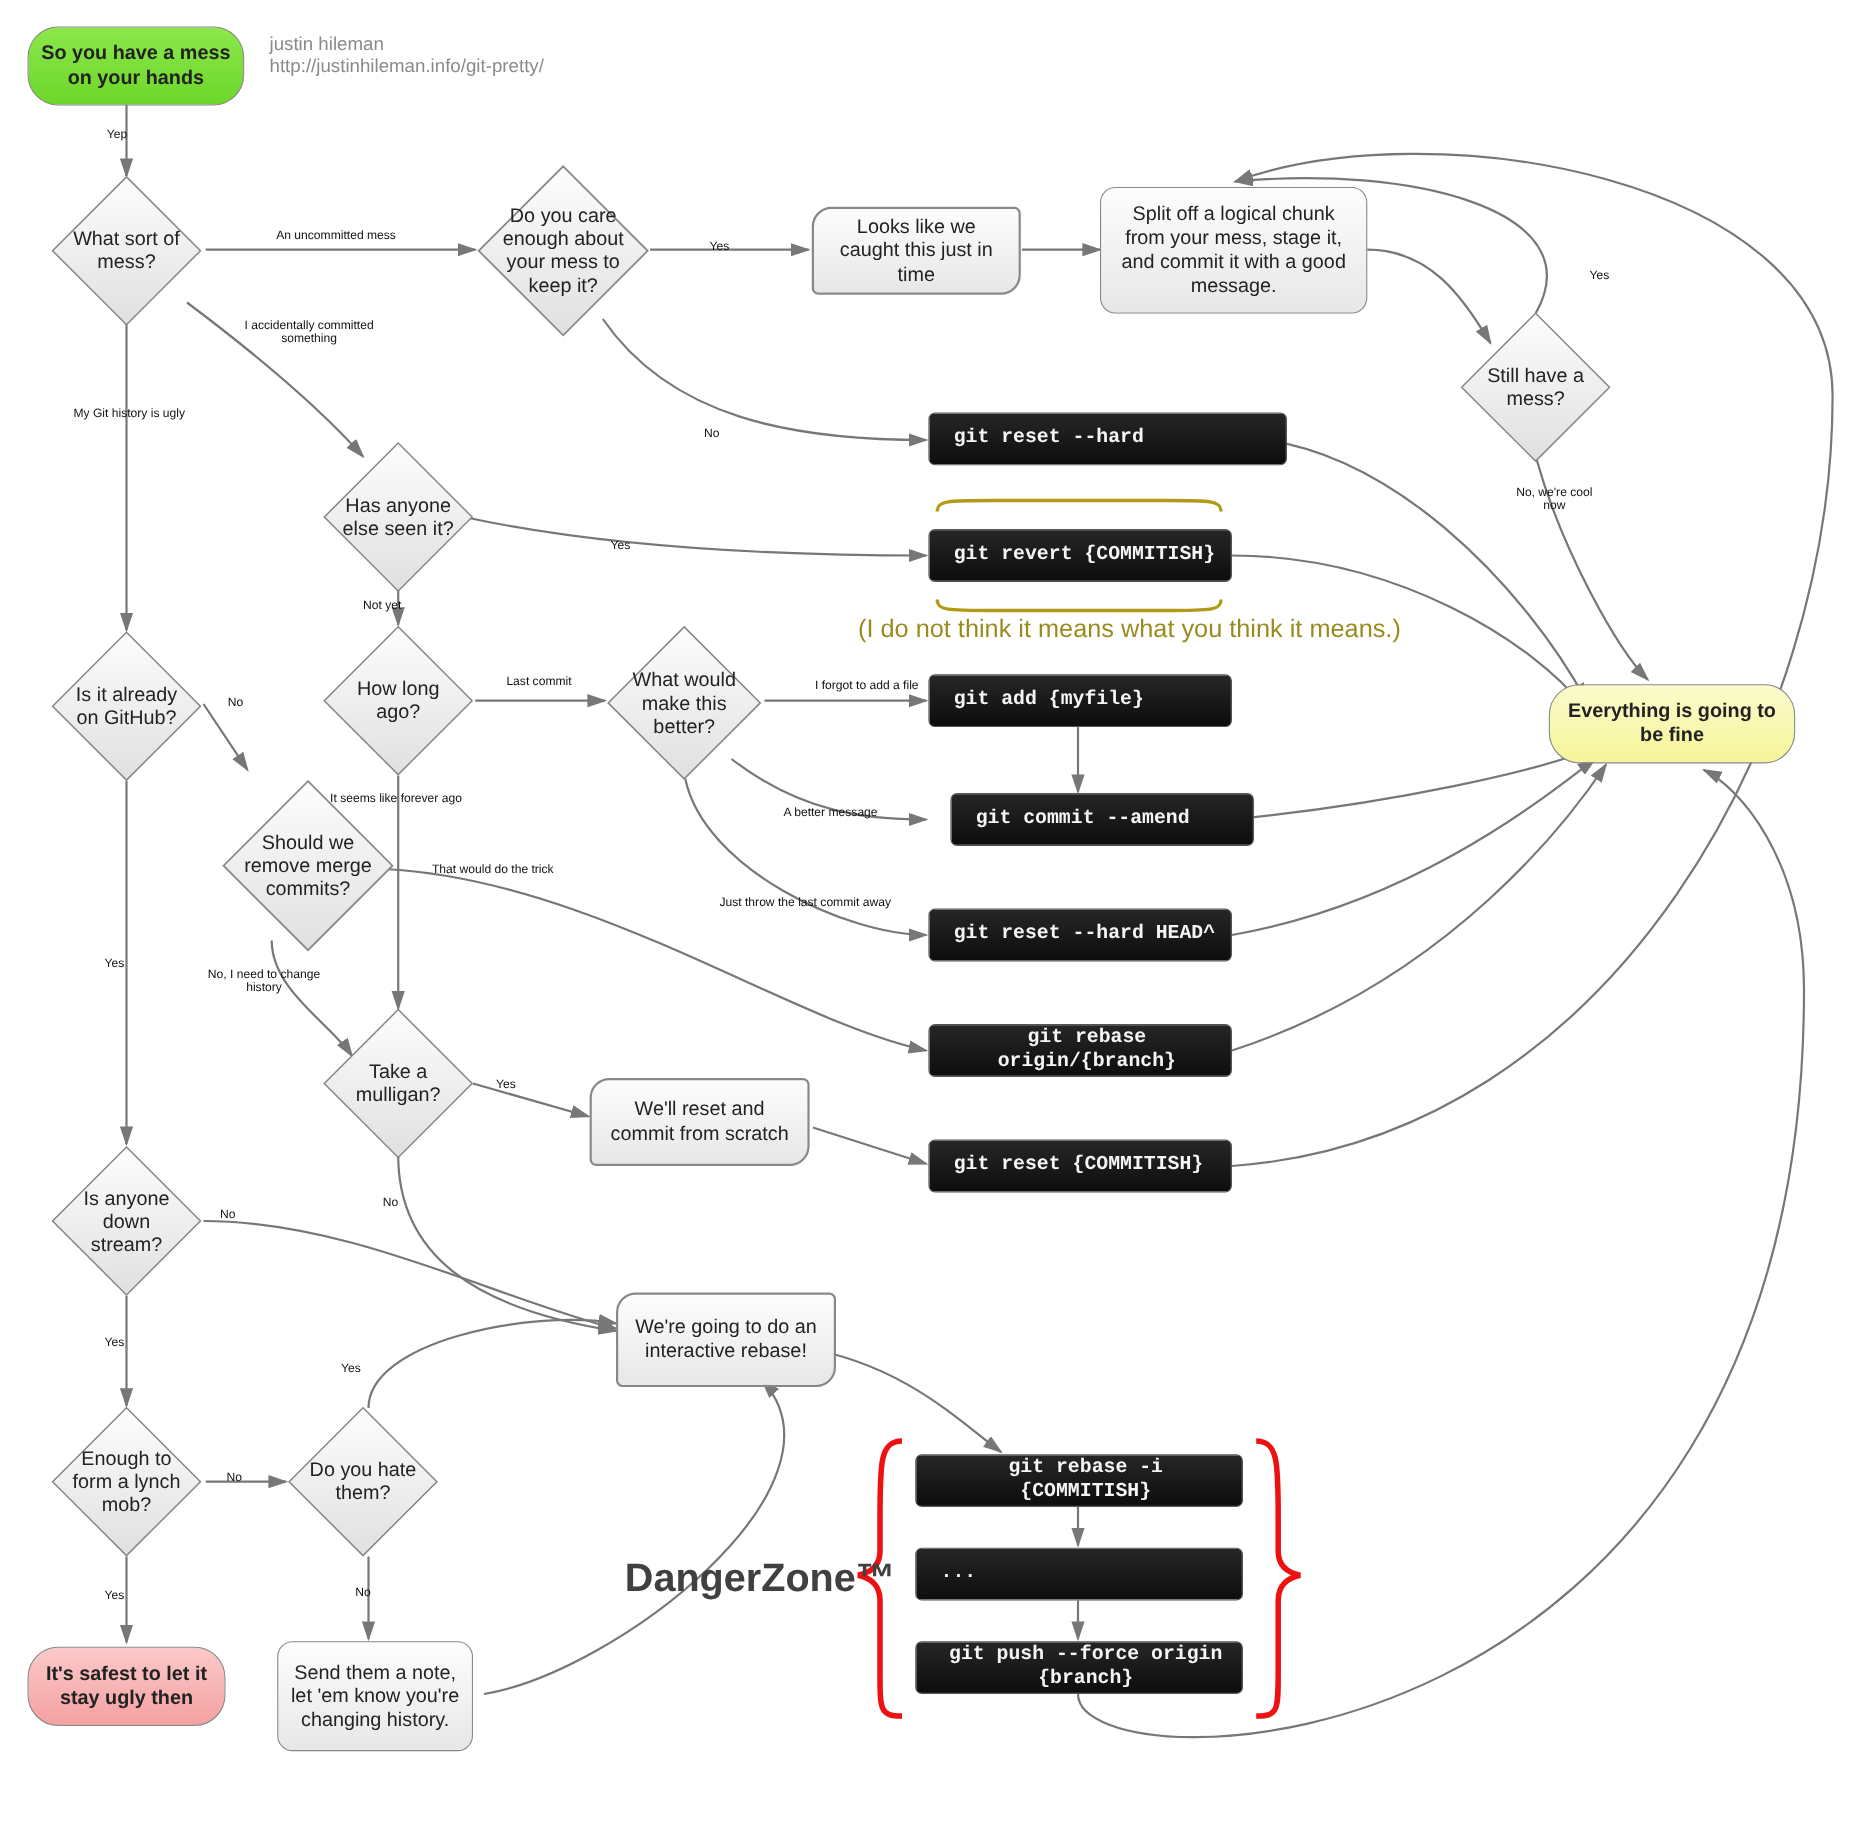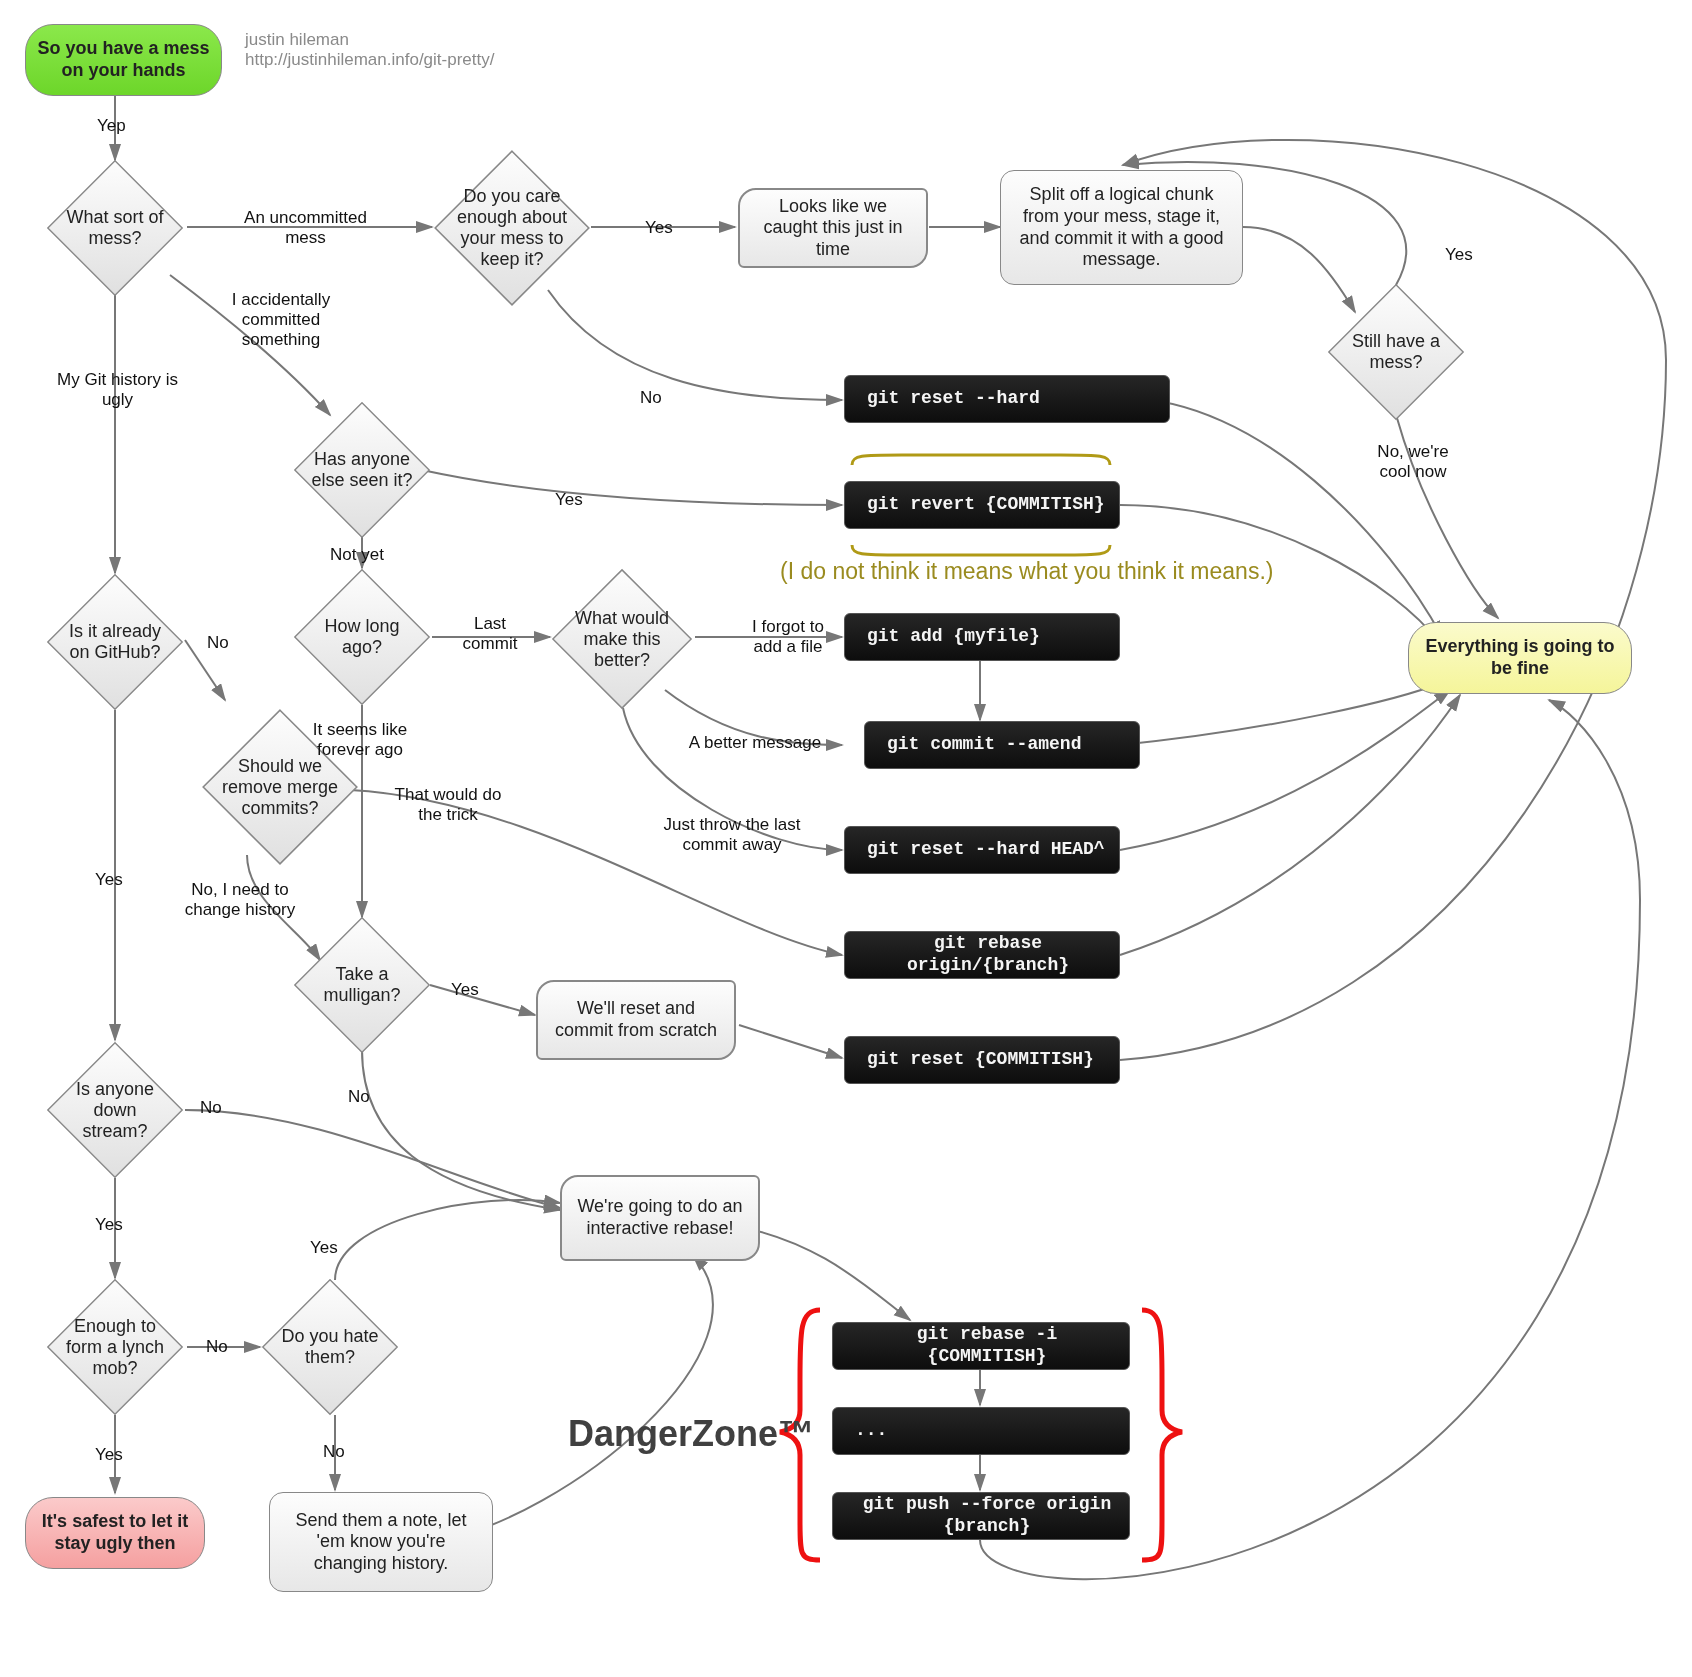--- a/index.html
+++ b/index.html
@@ -10,21 +10,21 @@
   .term-start{background:linear-gradient(#8be84b,#6dd62a);}
   .term-end{background:linear-gradient(#fbfbcc,#f5f59a);}
   .term-red{background:linear-gradient(#fbcaca,#f5a0a0);}
   .diamond-wrap{position:absolute;}
   .diamond{position:absolute;left:0;top:0;width:100%;height:100%;}
   .diamond svg{display:block;width:100%;height:100%;}
   .diamond-label{position:absolute;left:0;top:0;width:100%;height:100%;display:flex;align-items:center;justify-content:center;text-align:center;font-size:18px;padding:16px;box-sizing:border-box;}
   .proc{border:1px solid #888;border-radius:14px;background:linear-gradient(#fdfdfd,#e7e7e7);}
   .stmt{border:2px solid #888;border-radius:18px 6px 18px 6px;background:linear-gradient(#fdfdfd,#e7e7e7);}
   .code{background:linear-gradient(#262626,#0d0d0d);color:#f5f5f5;border:1px solid #555;border-radius:6px;font-family:"Courier New",monospace;font-size:18px;font-weight:700;justify-content:flex-start;padding-left:22px;}
-  .edge-label{position:absolute;font-size:17px;color:#111;text-align:center;}
+  .edge-label{position:absolute;font-size:11px;color:#111;text-align:center;}
   .meta{position:absolute;font-size:17px;color:#8a8a8a;}
   .note{position:absolute;font-size:23px;color:#9a8b1f;}
   .danger{position:absolute;font-size:36px;font-weight:700;color:#404040;}
 </style>
 </head>
 <body>
 
 <div class="canvas">
 
   <div class="meta" style="left:245px;top:30px;">
@@ -288,21 +288,21 @@
   <div class="node stmt" style="left:536px;top:980px;width:200px;height:80px;">
       <span>We'll reset and commit from scratch</span>
     </div>
   <div class="node stmt" style="left:560px;top:1175px;width:200px;height:86px;">
       <span>We're going to do an interactive rebase!</span>
     </div>
 
   <div class="node proc" style="left:1000px;top:170px;width:243px;height:115px;">
       <span>Split off a logical chunk from your mess, stage it, and commit it with a good message.</span>
     </div>
-  <div class="node proc" style="left:269px;top:1492px;width:224px;height:100px;">
+  <div class="node proc" style="left:252px;top:1492px;width:178px;height:100px;">
       <span>Send them a note, let 'em know you're changing history.</span>
     </div>
 
   <div class="node code" style="left:844px;top:375px;width:326px;height:48px;">
       <span>git reset --hard</span>
     </div>
   <div class="node code" style="left:844px;top:481px;width:276px;height:48px;">
       <span>git revert {COMMITISH}</span>
     </div>
   <div class="node code" style="left:844px;top:613px;width:276px;height:48px;">

